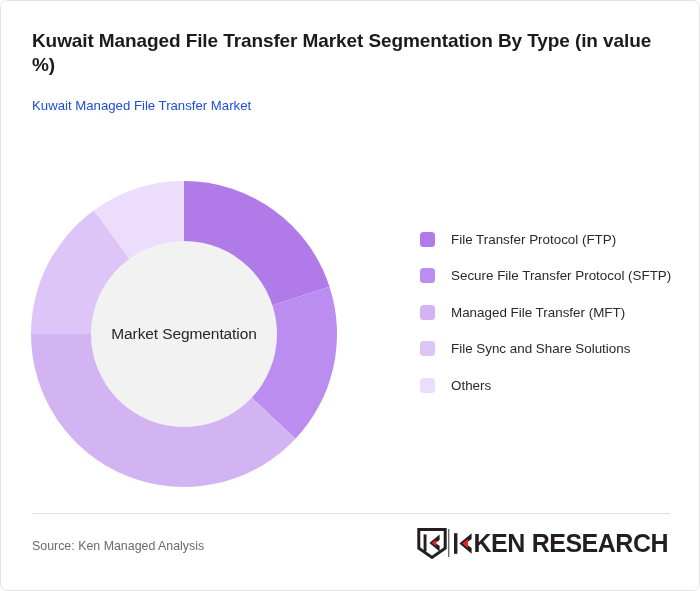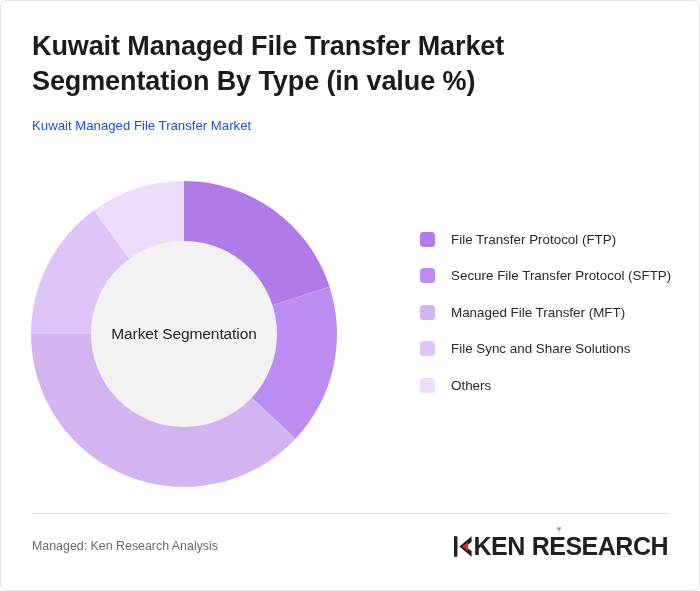--- a/index.html
+++ b/index.html
@@ -23,21 +23,21 @@
   }
 
   
   #header {
     position: absolute;
     left: 31px;
     top: 28px;
     width: 625px;
   }
   #chart-title {
-    font-size: 27px;
+    font-size: 19px;
     font-weight: bold;
     line-height: 1.28;
     color: #1b1b1b;
     letter-spacing: -0.1px;
     margin: 0;
   }
   #subtitle-block {
     margin-top: 18px;
   }
   .subtitle-line {
@@ -121,21 +121,20 @@
     font-size: 12.4px;
     color: #6b6b6b;
   }
   #brand-logo {
     position: absolute;
     right: 31px;
     top: 526px;
     display: flex;
     align-items: center;
     height: 32px;
-    flex-direction: column;
   }
   #brand-wordmark {
     font-family: "Liberation Sans", sans-serif;
     font-size: 25px;
     font-weight: bold;
     letter-spacing: -0.5px;
     color: #231f20;
     line-height: 1;
     margin-left: 3px;
     display: flex;
@@ -187,21 +186,21 @@
           <path d="M 153 153 L 63.07 29.22 A 153 153 0 0 1 153.00 0.00 Z" fill="#ebddfb"></path>
         </g>
       <circle id="donut-hole" cx="153" cy="153" r="93" fill="#f2f2f2"></circle>
     </svg>
     <div id="center-label">
       <span>Market Segmentation</span>
     </div>
   </div>
 
   <div id="divider"></div>
-  <div id="source-text">Managed: Ken Research Analysis</div>
+  <div id="source-text">Source: Ken Managed Analysis</div>
 
   <div id="brand-logo">
     <svg width="30" height="31" viewBox="0 0 30 31">
       <path d="M1.8 1.6 H28.2 V20.2 L15 29.4 L1.8 20.2 Z" fill="none" stroke="#231f20" stroke-width="3"></path>
       <rect x="6.6" y="6.4" width="2.9" height="17" fill="#231f20"></rect>
       <path d="M22.6 6.4 L12.4 15.0 L22.6 23.4 L22.6 17.8 L18.3 15.0 L22.6 12.0 Z" fill="#231f20"></path>
       <path d="M19.3 11.7 L19.3 18.2 L14.6 15.0 Z" fill="#e8232a"></path>
     </svg>
     <svg width="3" height="28" viewBox="0 0 3 28">
       <rect x="1" y="0" width="1.4" height="28" fill="#6d6d6d"></rect>

